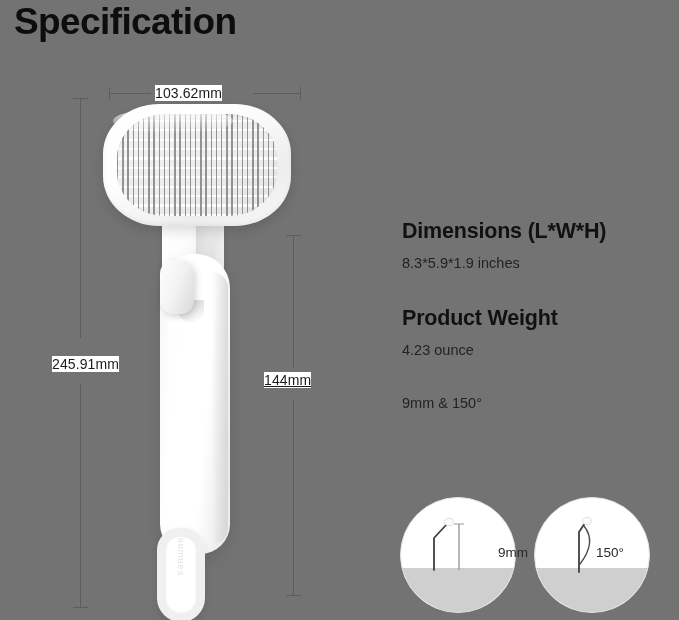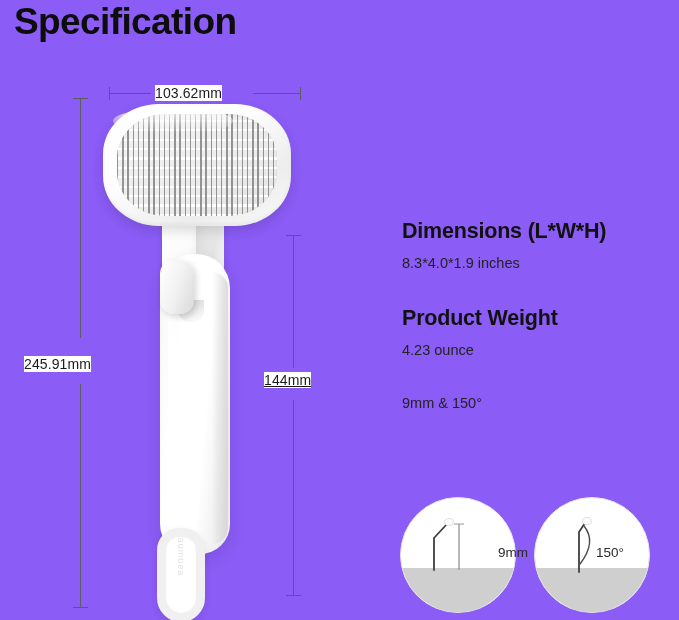--- a/index.html
+++ b/index.html
@@ -4,21 +4,21 @@
 <style>
   html, body {
     margin: 0;
     padding: 0;
     background: #ffffff;
   }
   #page {
     position: relative;
     width: 679px;
     height: 620px;
-    background: #8b5cf6;
+    background: #737373;
     overflow: hidden;
     font-family: "Liberation Sans", sans-serif;
     color: #141414;
   }
 
   
   #page-title {
     position: absolute;
     left: 14px;
     top: -2px;
@@ -70,21 +70,21 @@
   #dim-width-label {
     left: 155px; top: 85px;
   }
 
   
   #dim-total-tick-top    { left: 73px;  top: 98px; }
   #dim-total-tick-bottom { left: 73px;  top: 607px; }
   #dim-total-line-top    { left: 80px;  top: 98px;  height: 240px; }
   #dim-total-line-bottom { left: 80px;  top: 384px; height: 224px; }
   #dim-total-label {
-    left: 24px; top: 356px; text-align: right;
+    left: 52px; top: 356px; text-align: right;
   }
 
   
   #dim-handle-tick-top    { left: 286px; top: 235px; }
   #dim-handle-tick-bottom { left: 286px; top: 595px; }
   #dim-handle-line-top    { left: 293px; top: 235px; height: 133px; }
   #dim-handle-line-bottom { left: 293px; top: 400px; height: 196px; }
   #dim-handle-label {
     left: 264px; top: 372px; text-decoration: underline;
   }
@@ -353,21 +353,21 @@
     </div>
 
     <div id="brush-loop"></div>
     <div id="brush-loop-brand">aumuea</div>
   </div>
 
   <div id="spec-list">
 
     <div class="spec-block">
       <div class="spec-heading">Dimensions (L*W*H)</div>
-      <div class="spec-value">8.3*4.0*1.9 inches</div>
+      <div class="spec-value">8.3*5.9*1.9 inches</div>
     </div>
 
     <div class="spec-block">
       <div class="spec-heading">Product Weight</div>
       <div class="spec-value">4.23 ounce</div>
     </div>
 
     <div class="spec-block">
       <div class="spec-value">9mm &amp; 150°</div>
     </div>

